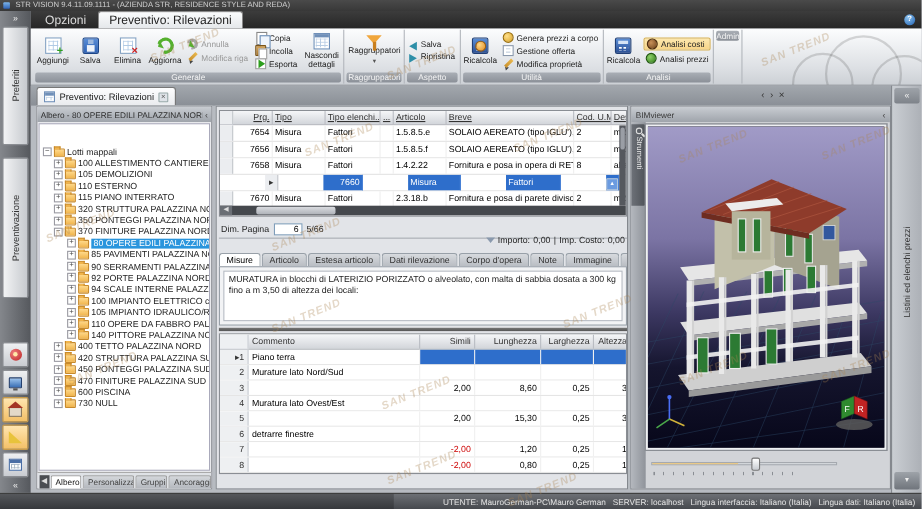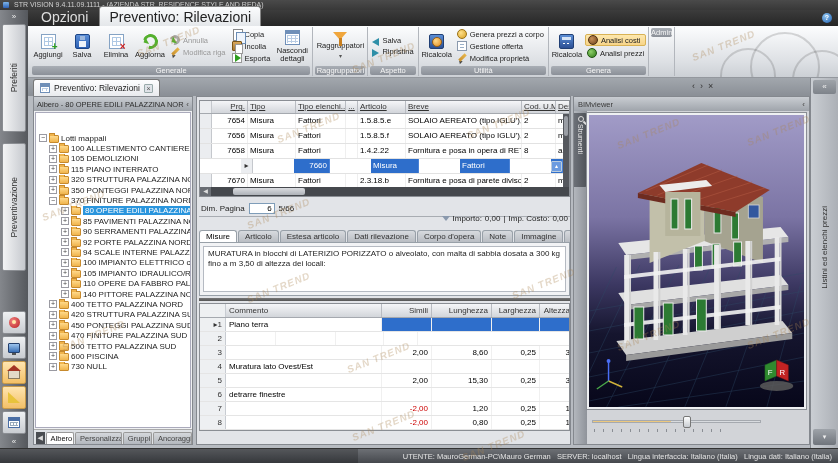--- a/index.html
+++ b/index.html
@@ -28,21 +28,21 @@
   .ic-house { width:12px; height:9px; background:#e3d9c8; border:1px solid #8a7a5f; position:relative; margin-top:4px; }
   .ic-house::before { content:""; position:absolute; left:-2px; top:-6px; border-left:7px solid transparent; border-right:7px solid transparent; border-bottom:6px solid #a33424; }
   .ic-ruler { width:0; height:0; border-left:12px solid #e8c33c; border-top:11px solid transparent; position:relative; }
   .ic-cal { width:12px; height:11px; background:#fff; border:1px solid #4a6ea5; position:relative; }
   .ic-cal::before { content:""; position:absolute; left:0; right:0; top:0; height:3px; background:#4a6ea5; }
   .ic-cal::after { content:""; position:absolute; left:1px; right:1px; top:4px; bottom:1px; background-image:linear-gradient(to right,#9ab 1px,transparent 1px),linear-gradient(to bottom,#9ab 1px,transparent 1px); background-size:3px 3px; }
 
   
   #ribbon { position:absolute; left:28px; top:10px; width:810px; height:68px; }
   #rtabs { height:16px; background:linear-gradient(#3c3c3c,#262626); display:flex; align-items:flex-end; padding-left:4px; gap:2px; position:relative; }
-  .rtab { font-size:14px; color:#ddd; padding:2px 9px 1px; border-radius:3px 3px 0 0; }
+  .rtab { font-size:11px; color:#ddd; padding:2px 9px 1px; border-radius:3px 3px 0 0; }
   .rtab.active { background:linear-gradient(#fbfcfd,#e4e7ea); color:#222; border:1px solid #888; border-bottom:none; }
   #help-btn { position:absolute; right:6px; top:3px; width:10px; height:10px; border-radius:50%; background:radial-gradient(circle at 35% 30%,#8ec4f0,#2060b0); color:#fff; font-size:7px; font-weight:bold; text-align:center; line-height:10px; }
   #rbody { height:52px; background:linear-gradient(#fcfdfe,#dde0e4 70%,#ccd0d5); border-bottom:1px solid #94989e; display:flex; padding:1px 2px; position:relative; overflow:hidden; }
   .deco { position:absolute; border:2px solid rgba(50,50,50,.18); border-radius:50%; }
   .rgroup { display:flex; flex-direction:column; border-right:1px solid #b2b6bc; padding:0 2px; flex:none; }
   .rgitems { flex:1; display:flex; align-items:center; gap:2px; }
   .rglabel { height:9px; font-size:7.5px; color:#f5f5f5; background:linear-gradient(#a9aeb5,#8b9098); border-radius:2px; text-align:center; line-height:9px; margin:1px 0; overflow:hidden; white-space:nowrap; }
   .bb { display:flex; flex-direction:column; align-items:center; justify-content:center; width:32px; font-size:7.5px; line-height:8px; text-align:center; color:#222; gap:2px; }
   .bstack { display:flex; flex-direction:column; justify-content:center; gap:2px; }
   .sbtn { display:flex; align-items:center; gap:3px; font-size:7.5px; color:#222; padding:0 2px; white-space:nowrap; }
@@ -369,21 +369,21 @@
             <div class="sbtn hl">
                 <span class="ic ic10 ic-coin br"></span>
                 <span>Analisi costi</span>
               </div>
             <div class="sbtn">
                 <span class="ic ic10 ic-coin gr"></span>
                 <span>Analisi prezzi</span>
               </div>
           </div>
         </div>
-        <div class="rglabel">Genera</div>
+        <div class="rglabel">Analisi</div>
       </div>
 
       <div class="rgroup">
         <div class="rglabel">Admin</div>
       </div>
 
       <span class="deco" style="right:18px; top:6px; width:70px; height:70px;"></span>
       <span class="deco" style="right:62px; top:22px; width:56px; height:56px;"></span>
       <span class="deco" style="right:-14px; top:24px; width:60px; height:60px;"></span>
     </div>
@@ -421,20 +421,25 @@
             <span class="fold"></span>
             <span class="tlabel">100 ALLESTIMENTO CANTIERE</span>
           </div>
 
           <div class="titem lvl1">
             <span class="exp"></span>
             <span class="fold"></span>
             <span class="tlabel">105 DEMOLIZIONI</span>
           </div>
 
+          <div class="titem lvl1">
+            <span class="exp"></span>
+            <span class="fold"></span>
+            <span class="tlabel">110 ESTERNO</span>
+          </div>
 
           <div class="titem lvl1">
             <span class="exp"></span>
             <span class="fold"></span>
             <span class="tlabel">115 PIANO INTERRATO</span>
           </div>
 
           <div class="titem lvl1">
             <span class="exp"></span>
             <span class="fold"></span>
@@ -524,25 +529,20 @@
             <span class="fold"></span>
             <span class="tlabel">450 PONTEGGI PALAZZINA SUD</span>
           </div>
 
           <div class="titem lvl1">
             <span class="exp"></span>
             <span class="fold"></span>
             <span class="tlabel">470 FINITURE PALAZZINA SUD</span>
           </div>
 
-          <div class="titem lvl1">
-            <span class="exp"></span>
-            <span class="fold"></span>
-            <span class="tlabel">500 TETTO PALAZZINA SUD</span>
-          </div>
 
           <div class="titem lvl1">
             <span class="exp"></span>
             <span class="fold"></span>
             <span class="tlabel">600 PISCINA</span>
           </div>
 
           <div class="titem lvl1">
             <span class="exp"></span>
             <span class="fold"></span>
@@ -704,20 +704,21 @@
               <div class="m-n">1</div>
               <div class="m-com">Piano terra</div>
               <div class="m-sim"></div>
               <div class="m-lun"></div>
               <div class="m-lar"></div>
               <div class="m-alt"></div>
             </div>
 
             <div class="mrow">
               <div class="m-n">2</div>
+              <div class="m-com">Murature lato Nord/Sud</div>
               <div class="m-sim"></div>
               <div class="m-lun"></div>
               <div class="m-lar"></div>
               <div class="m-alt"></div>
             </div>
 
             <div class="mrow">
               <div class="m-n">3</div>
               <div class="m-com"></div>
               <div class="m-sim">2,00</div>

